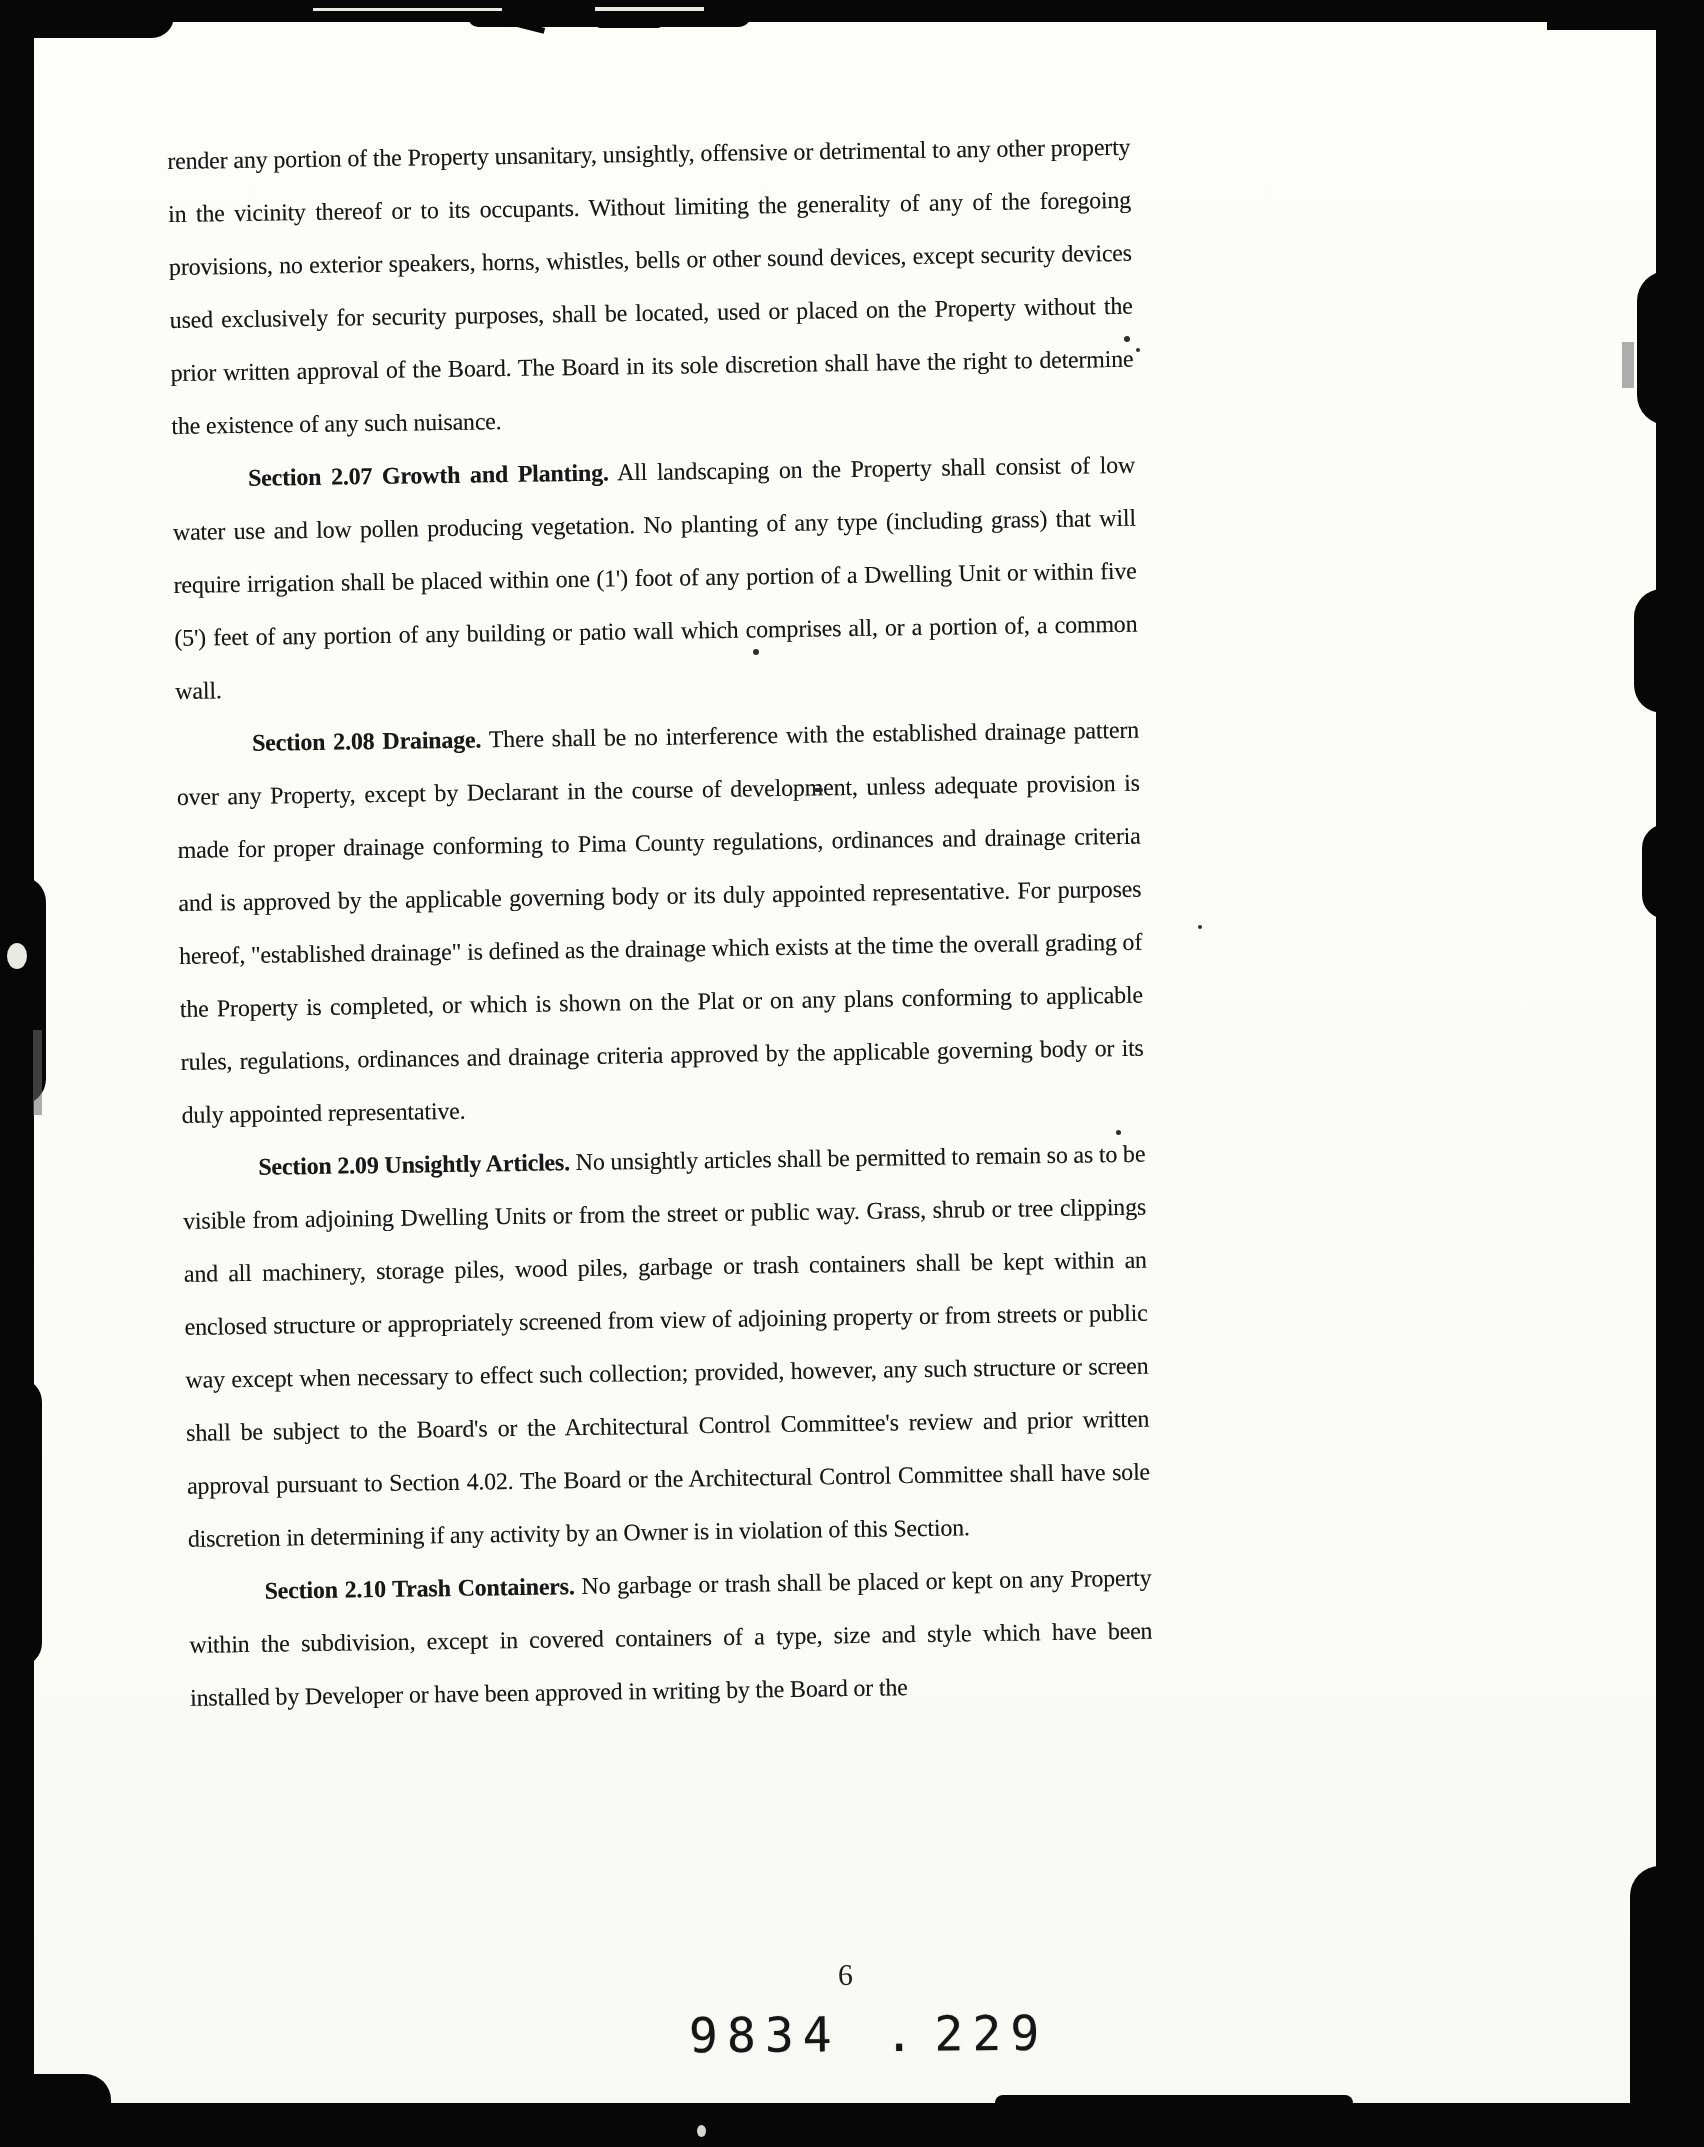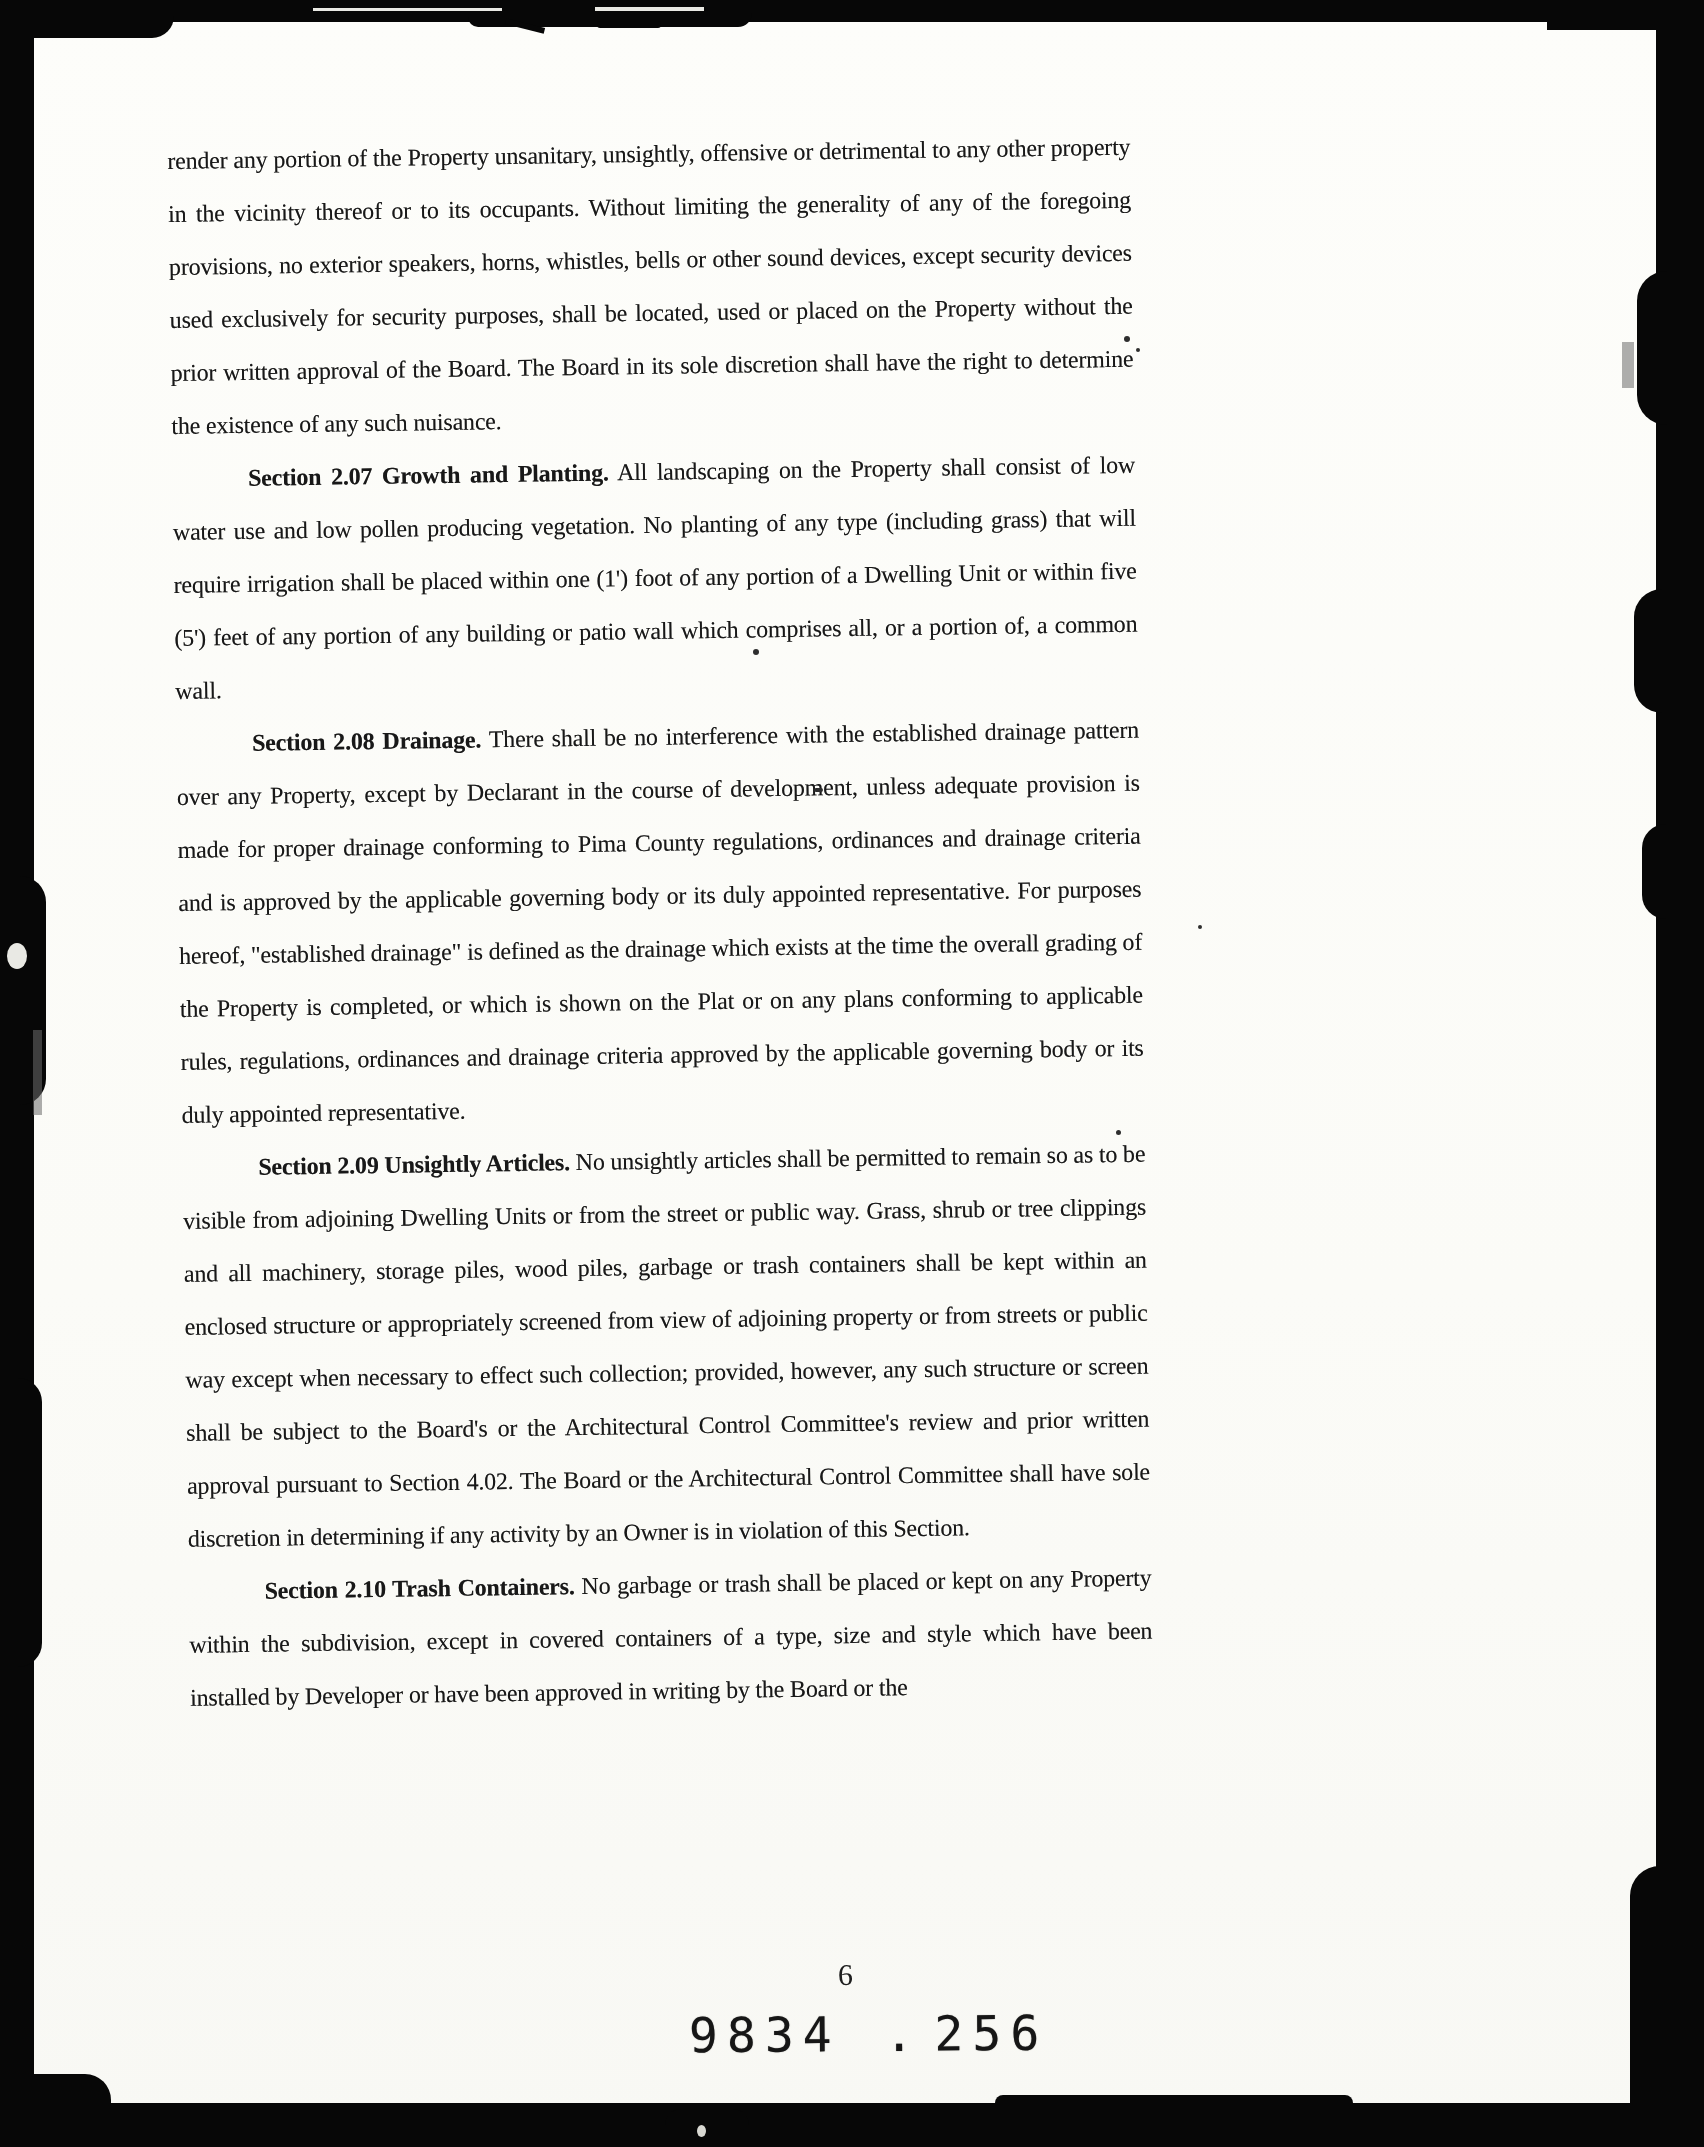--- a/index.html
+++ b/index.html
@@ -65,21 +65,21 @@
 <div class="text-block" id="paragraphs">
     <p class="para">render any portion of the Property unsanitary, unsightly, offensive or detrimental to any other property in the vicinity thereof or to its occupants. Without limiting the generality of any of the foregoing provisions, no exterior speakers, horns, whistles, bells or other sound devices, except security devices used exclusively for security purposes, shall be located, used or placed on the Property without the prior written approval of the Board. The Board in its sole discretion shall have the right to determine the existence of any such nuisance.</p>
     <p class="para sect"><b class="sect-head">Section 2.07 Growth and Planting.</b> All landscaping on the Property shall consist of low water use and low pollen producing vegetation. No planting of any type (including grass) that will require irrigation shall be placed within one (1') foot of any portion of a Dwelling Unit or within five (5') feet of any portion of any building or patio wall which comprises all, or a portion of, a common wall.</p>
     <p class="para sect"><b class="sect-head">Section 2.08 Drainage.</b> There shall be no interference with the established drainage pattern over any Property, except by Declarant in the course of development, unless adequate provision is made for proper drainage conforming to Pima County regulations, ordinances and drainage criteria and is approved by the applicable governing body or its duly appointed representative. For purposes hereof, "established drainage" is defined as the drainage which exists at the time the overall grading of the Property is completed, or which is shown on the Plat or on any plans conforming to applicable rules, regulations, ordinances and drainage criteria approved by the applicable governing body or its duly appointed representative.</p>
     <p class="para sect"><b class="sect-head">Section 2.09 Unsightly Articles.</b> No unsightly articles shall be permitted to remain so as to be visible from adjoining Dwelling Units or from the street or public way. Grass, shrub or tree clippings and all machinery, storage piles, wood piles, garbage or trash containers shall be kept within an enclosed structure or appropriately screened from view of adjoining property or from streets or public way except when necessary to effect such collection; provided, however, any such structure or screen shall be subject to the Board's or the Architectural Control Committee's review and prior written approval pursuant to Section 4.02. The Board or the Architectural Control Committee shall have sole discretion in determining if any activity by an Owner is in violation of this Section.</p>
     <p class="para sect"><b class="sect-head">Section 2.10 Trash Containers.</b> No garbage or trash shall be placed or kept on any Property within the subdivision, except in covered containers of a type, size and style which have been installed by Developer or have been approved in writing by the Board or the</p>
   </div>
 
 <div class="page-number">6</div>
 <div class="stamp">
-  <span>9834</span><span class="stamp-sep">.</span><span>256</span>
+  <span>9834</span><span class="stamp-sep">.</span><span>229</span>
 </div>
 
 <div class="edge" style="left:0;top:0;width:1704px;height:22px;"></div>
 <div class="edge" style="left:0;top:0;width:174px;height:38px;border-radius:0 0 22px 0;"></div>
 <div class="edge" style="left:468px;top:0;width:284px;height:27px;border-radius:0 0 14px 10px;"></div>
 <div class="edge" style="left:1547px;top:0;width:157px;height:30px;"></div>
 <div class="scratch" style="left:313px;top:8px;width:189px;height:3px;"></div>
 <div class="scratch" style="left:595px;top:7px;width:109px;height:4px;"></div>
 <div class="edge" style="left:505px;top:23px;width:40px;height:6px;transform:rotate(14deg);"></div>
 <div class="edge" style="left:597px;top:21px;width:64px;height:7px;border-radius:3px;"></div>

